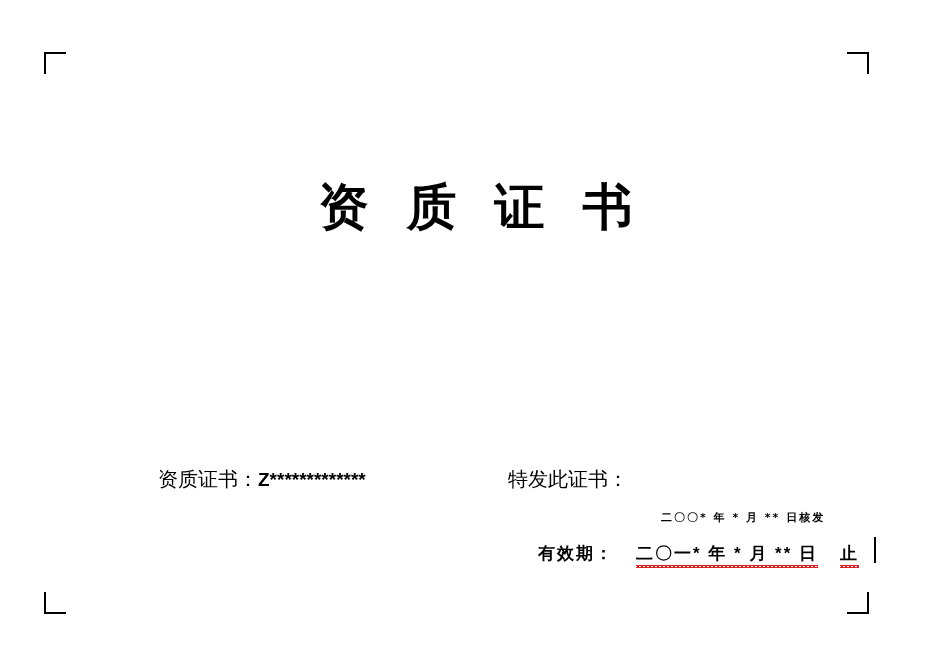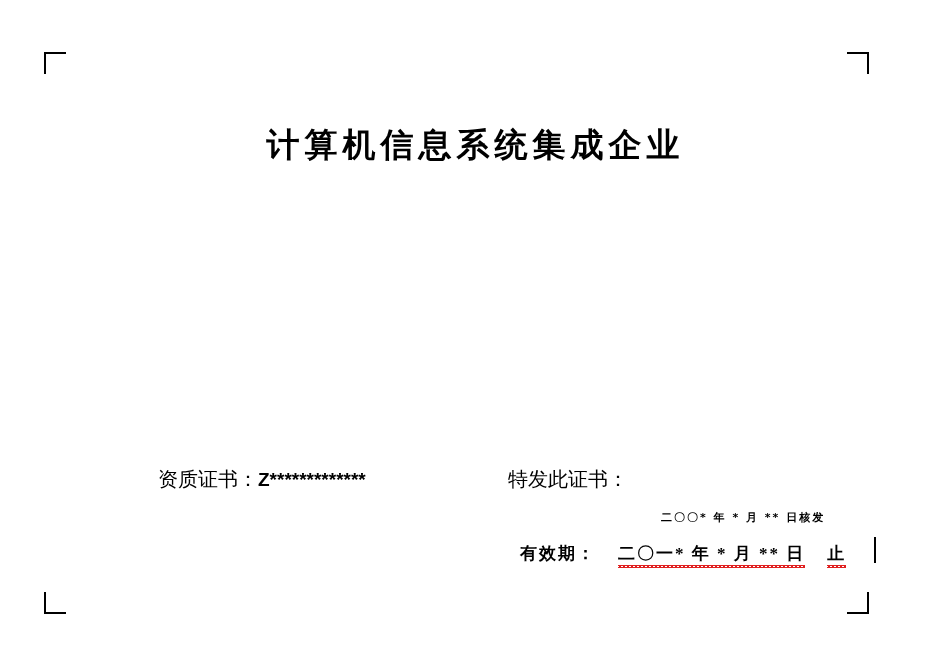--- a/index.html
+++ b/index.html
@@ -108,23 +108,23 @@
     font-family: "DejaVu Sans", sans-serif;
     font-weight: bold;
     font-size: 11px;
     letter-spacing: 2px;
     white-space: nowrap;
     margin-left: 33px;
   }
 
   .valid-line {
     position: absolute;
-    left: 520px;
+    left: 538px;
     top: 542px;
-    font-family: Liberation Serif, serif;
+    font-family: Liberation Sans, sans-serif;
     font-weight: bold;
     font-size: 17px;
     letter-spacing: 2px;
     white-space: nowrap;
   }
   .valid-line .gap { display: inline-block; width: 22px; }
 
   
   .squiggle {
     position: relative;
@@ -156,22 +156,22 @@
 </head>
 <body>
 
 <div class="page">
 
   <div class="crop tl"></div>
   <div class="crop tr"></div>
   <div class="crop bl"></div>
   <div class="crop br"></div>
 
-  <div class="title-line-1">计算机信息系统集成企业</div>
 
+  <div class="title-line-2">资质证书</div>
 
 
   <div class="cert-no">
     <span>资质证书：</span><span class="stars">Z*************</span>
   </div>
 
   <div class="issuer">特发此证书：</div>
 
   <div class="issue-date">二〇〇* 年 * 月 ** 日核发</div>
 

